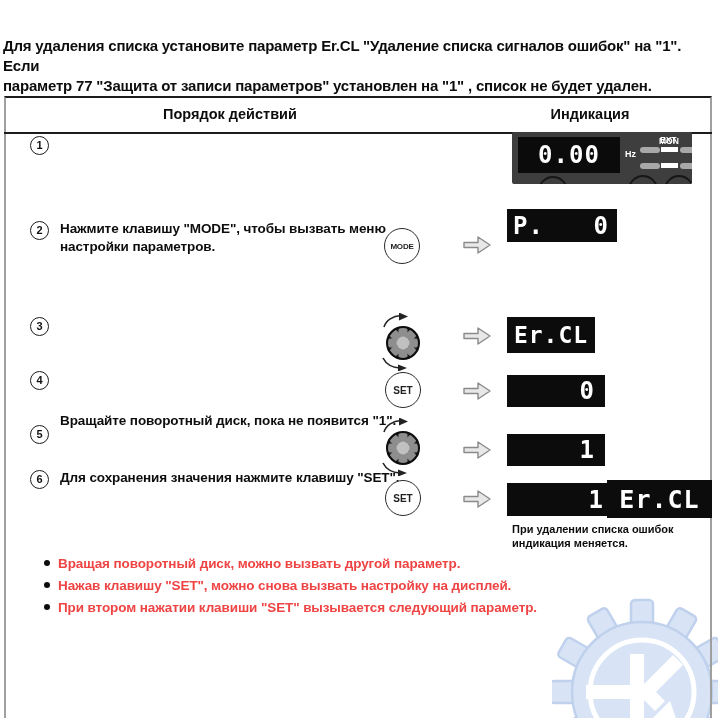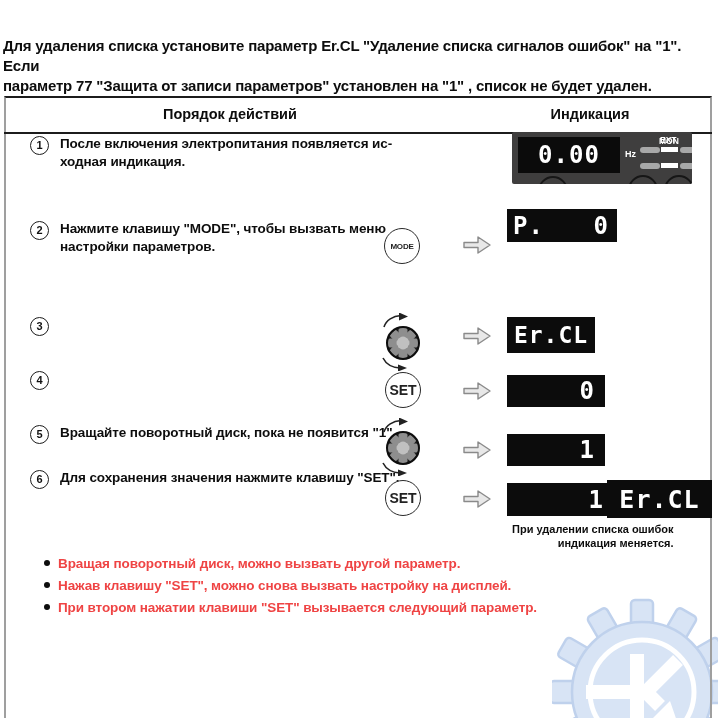--- a/index.html
+++ b/index.html
@@ -21,21 +21,21 @@
   
   .num{width:17px;height:17px;border:1.4px solid #1c1c1c;border-radius:50%;
        font-size:11px;line-height:17px;font-weight:bold;text-align:center;background:#fff;}
   .step-text{left:60px;width:350px;font-size:13.5px;font-weight:bold;line-height:17.5px;
              white-space:pre-line;letter-spacing:-0.1px;color:#0d0d0d;}
 
   
   .btn-circle{width:34px;height:34px;border:1.7px solid #2a2a2a;border-radius:50%;background:#fff;
               display:flex;align-items:center;justify-content:center;font-weight:bold;color:#222;}
   .btn-mode{font-size:8px;letter-spacing:-0.2px;}
-  .btn-set{font-size:14px;letter-spacing:0;}
+  .btn-set{font-size:10px;letter-spacing:0;}
 
   
   .disp{background:#0c0c0c;color:#fff;display:flex;align-items:center;
         font-family:"DejaVu Sans Mono",monospace;font-weight:bold;}
   .seg{letter-spacing:1px;}
   .disp-center{justify-content:center;}
   .disp-right{justify-content:flex-end;padding-right:10px;}
   .disp-split{justify-content:space-between;padding:0 8px 0 6px;}
 
   
@@ -97,22 +97,20 @@
 
   <div class="abs intro">Для удаления списка установите параметр Er.CL "Удаление списка сигналов ошибок" на "1". Если
 параметр 77 "Защита от записи параметров" установлен на "1" , список не будет удален.</div>
 
   <div class="abs box"></div>
   <div class="abs header-line"></div>
   <div class="abs col-header" style="left:468px;width:244px;">Индикация</div>
   <div class="abs col-header" style="left:0;width:460px;">Порядок действий</div>
 
   <div class="abs num" style="left:30px;top:104px;">1</div>
-  <div class="abs step-text" style="top:103px;">После включения электропитания появляется ис-
-ходная индикация.</div>
 
   <div class="abs panel" style="left:512px;top:100px;width:180px;height:52px;">
     <div class="abs screen1">
       <span class="seg">0.00</span>
     </div>
     <span class="abs hz">Hz</span>
     <div class="abs pill" style="left:128px;top:15px;"></div>
     <div class="abs pill" style="left:128px;top:31px;"></div>
     <span class="abs led-label" style="left:147px;top:5px;">MON</span>
     <div class="abs led-bar" style="left:149px;top:15px;"></div>
@@ -173,21 +171,21 @@
     <span>SET</span>
   </div>
   <svg class="abs" style="left:462px;top:347px;" width="30" height="24" viewBox="0 0 30 24">
     <polygon points="2,9.5 16,9.5 16,4 28,12 16,20 16,14.5 2,14.5" fill="#e8e8e8" stroke="#8a8a8a" stroke-width="1.4" stroke-linejoin="round"></polygon>
   </svg>
   <div class="abs disp disp-right" style="left:507px;top:343px;width:88px;height:32px;font-size:24px;">
     <span class="seg">0</span>
   </div>
 
   <div class="abs num" style="left:30px;top:393px;">5</div>
-  <div class="abs step-text" style="top:392px;">Вращайте поворотный диск, пока не появится "1".</div>
+  <div class="abs step-text" style="top:380px;">Вращайте поворотный диск, пока не появится "1".</div>
   <svg class="abs" style="left:377px;top:386px;" width="52" height="58" viewBox="0 0 52 58">
     <path d="M7 14 C9 7 16 3 24 2.5" fill="none" stroke="#222" stroke-width="1.6"></path>
     <polygon points="22,-0.5 31,3.5 22,7.5" fill="#222"></polygon>
     <g transform="translate(26,30)">
       <circle r="16" fill="#1a1a1a"></circle>
       <g fill="#8e8e8e">
         <rect x="-4.5" y="-15" width="9" height="9" rx="2"></rect>
         <rect x="-4.5" y="-15" width="9" height="9" rx="2" transform="rotate(45)"></rect>
         <rect x="-4.5" y="-15" width="9" height="9" rx="2" transform="rotate(90)"></rect>
         <rect x="-4.5" y="-15" width="9" height="9" rx="2" transform="rotate(135)"></rect>
@@ -216,21 +214,21 @@
   </div>
   <svg class="abs" style="left:462px;top:455px;" width="30" height="24" viewBox="0 0 30 24">
     <polygon points="2,9.5 16,9.5 16,4 28,12 16,20 16,14.5 2,14.5" fill="#e8e8e8" stroke="#8a8a8a" stroke-width="1.4" stroke-linejoin="round"></polygon>
   </svg>
   <div class="abs disp disp-right" style="left:507px;top:451px;width:97px;height:33px;font-size:24px;">
     <span class="seg">1</span>
   </div>
   <div class="abs disp disp-center" style="left:607px;top:448px;width:105px;height:38px;font-size:25px;">
     <span class="seg">Er.CL</span>
   </div>
-  <div class="abs note" style="left:512px;top:490px;text-align:right;">При удалении списка ошибок
+  <div class="abs note" style="left:512px;top:490px;">При удалении списка ошибок
 индикация меняется.</div>
 
   <div class="abs bullet-row" style="top:524px;">
     <span class="bullet-dot"></span><span>Вращая поворотный диск, можно вызвать другой параметр.</span>
   </div>
   <div class="abs bullet-row" style="top:546px;">
     <span class="bullet-dot"></span><span>Нажав клавишу "SET", можно снова вызвать настройку на дисплей.</span>
   </div>
   <div class="abs bullet-row" style="top:568px;">
     <span class="bullet-dot"></span><span>При втором нажатии клавиши "SET" вызывается следующий параметр.</span>

